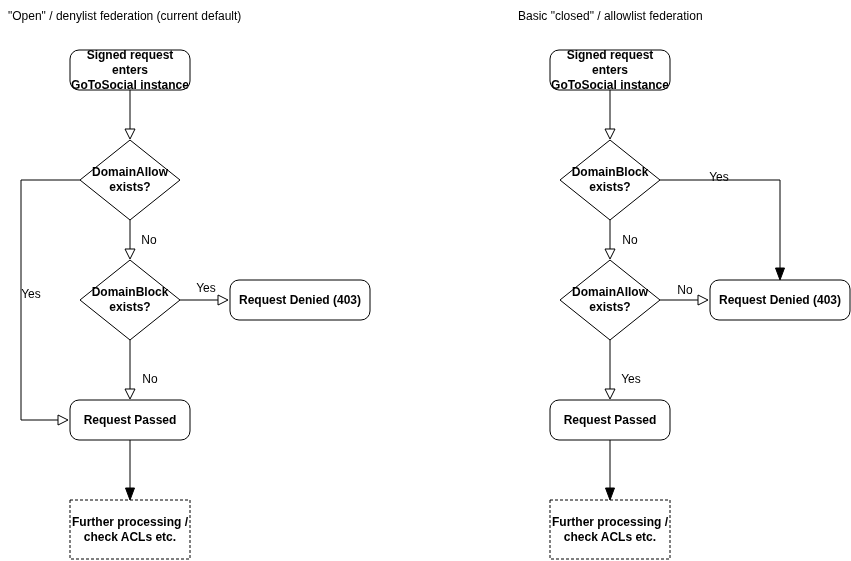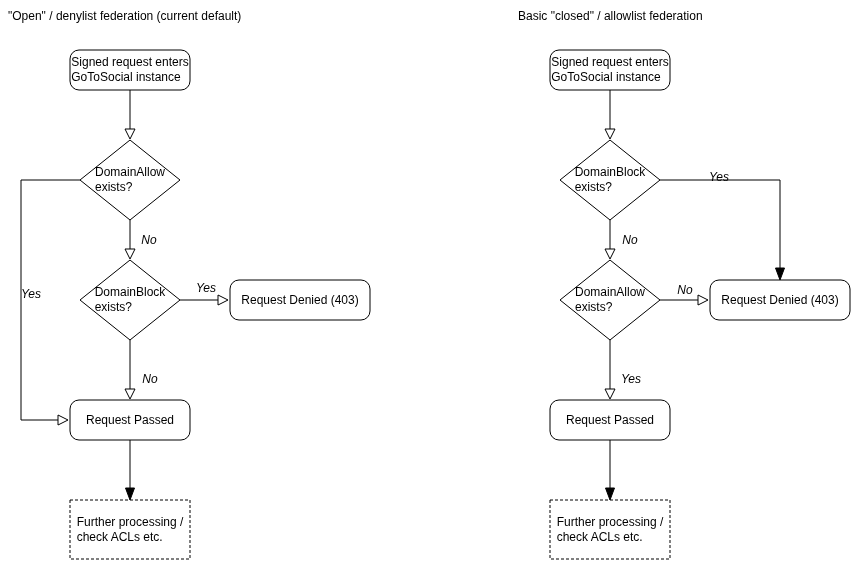--- a/index.html
+++ b/index.html
@@ -18,31 +18,32 @@
   .title {
     position: absolute;
     white-space: nowrap;
     line-height: 14px;
   }
   .node-label {
     position: absolute;
     display: flex;
     align-items: center;
     justify-content: center;
+    text-align: center;
     white-space: pre-line;
     line-height: 15px;
     pointer-events: none;
+    font-weight: bold;
   }
   .edge-label {
     position: absolute;
     transform: translate(-50%, -50%);
     white-space: nowrap;
     line-height: 13px;
     pointer-events: none;
-    font-style: italic;
   }
 </style>
 </head>
 <body>
 
 <div class="canvas">
 
   <svg width="851" height="561" viewBox="0 0 851 561">
     <g stroke="#000000" stroke-width="1" fill="none">
 

